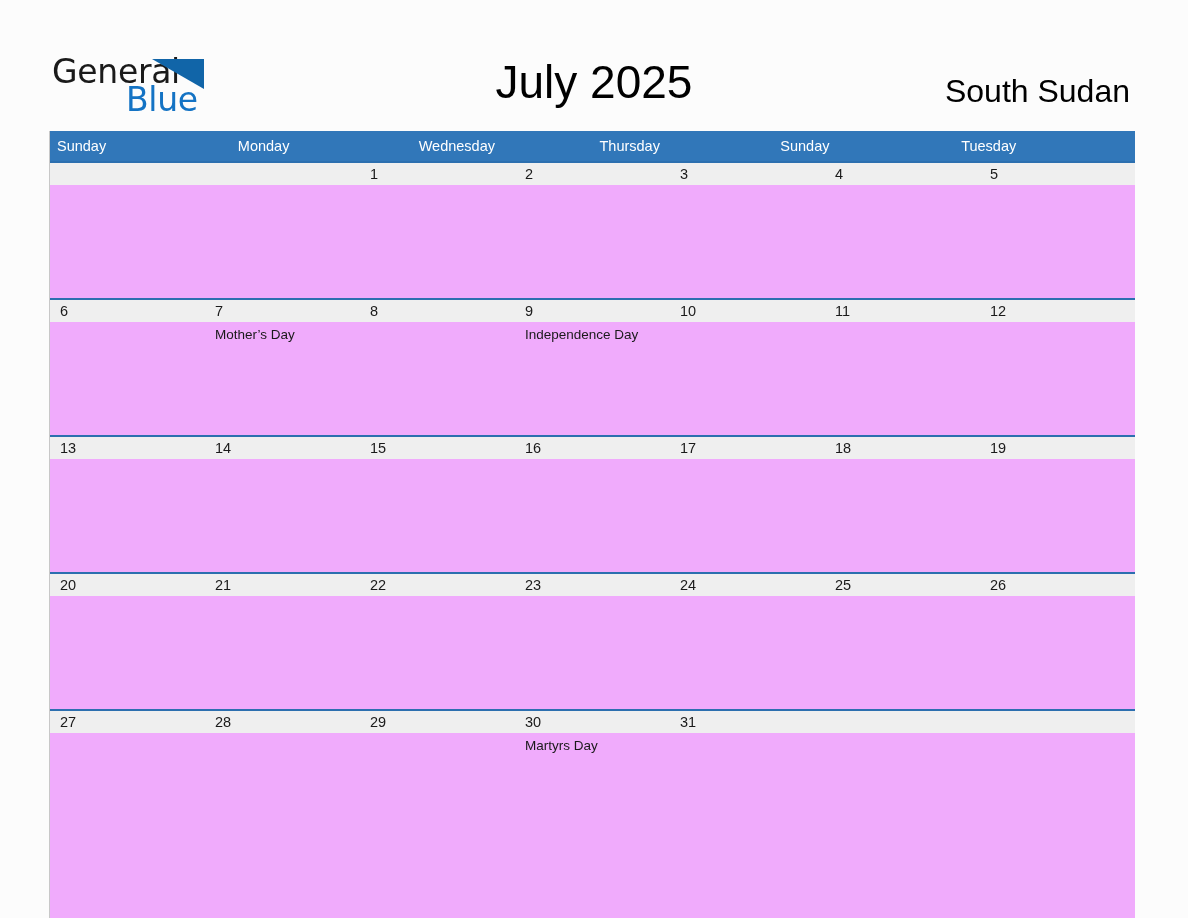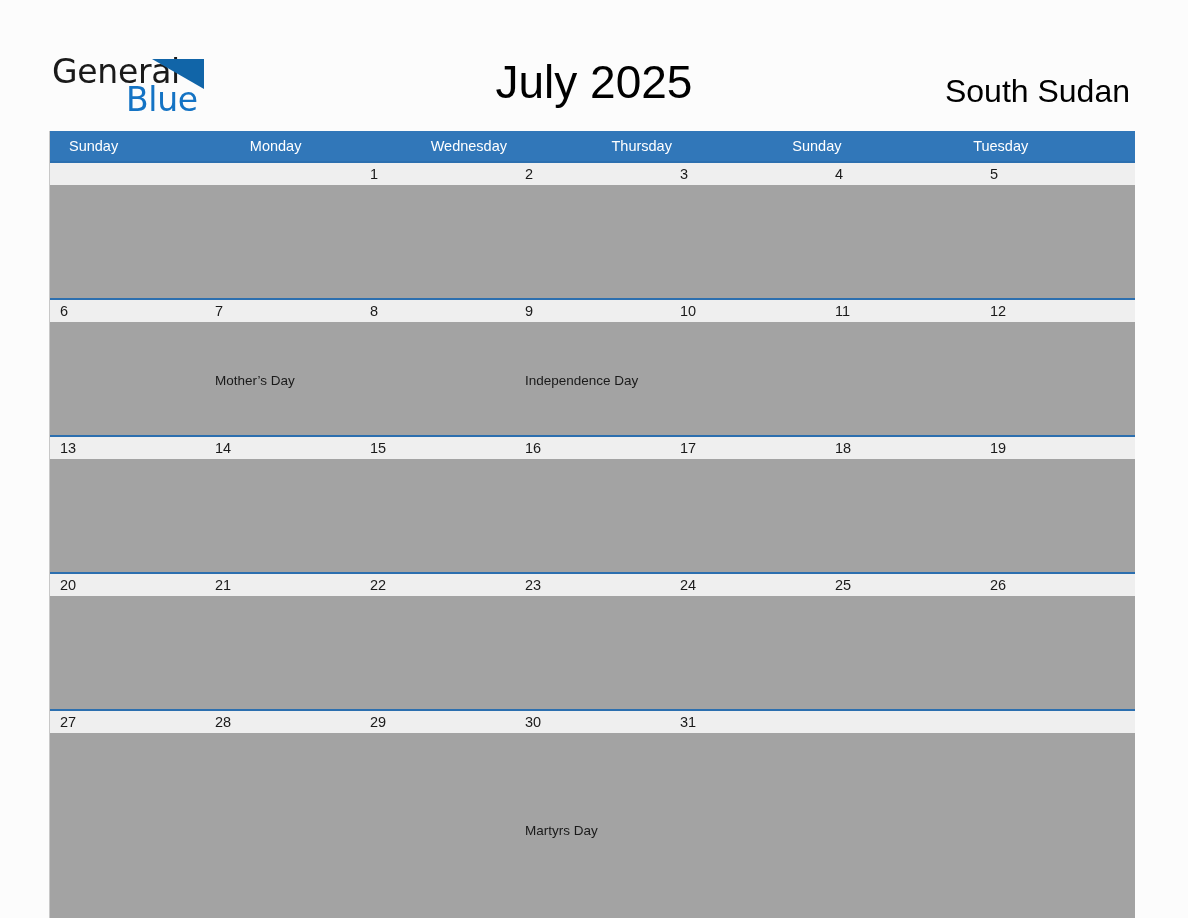--- a/index.html
+++ b/index.html
@@ -104,42 +104,41 @@
   .weekdays {
     display: flex;
     background: #3177B9;
     height: 30px;
   }
   .weekday {
     flex: 1 1 0;
     color: #FFFFFF;
     font-size: 14.5px;
     line-height: 30px;
-    padding-left: 19px;
+    padding-left: 7px;
     white-space: nowrap;
     overflow: hidden;
   }
 
   .week {
     border-top: 2px solid #2C6FAF;
   }
   .week:first-of-type {
     border-top: 0;
   }
 
   .week-numbers {
     display: flex;
     background: #EFEFEF;
     height: 22px;
   }
   .week-body {
     display: flex;
-    background: #a3a3a3;
+    background: #f0abfc;
     height: 113px;
-    align-items: center;
   }
   .week-last .week-body {
     height: 190px;
   }
 
   .daynum {
     flex: 1 1 0;
     font-size: 14.5px;
     line-height: 22px;
     color: #1A1A1A;

